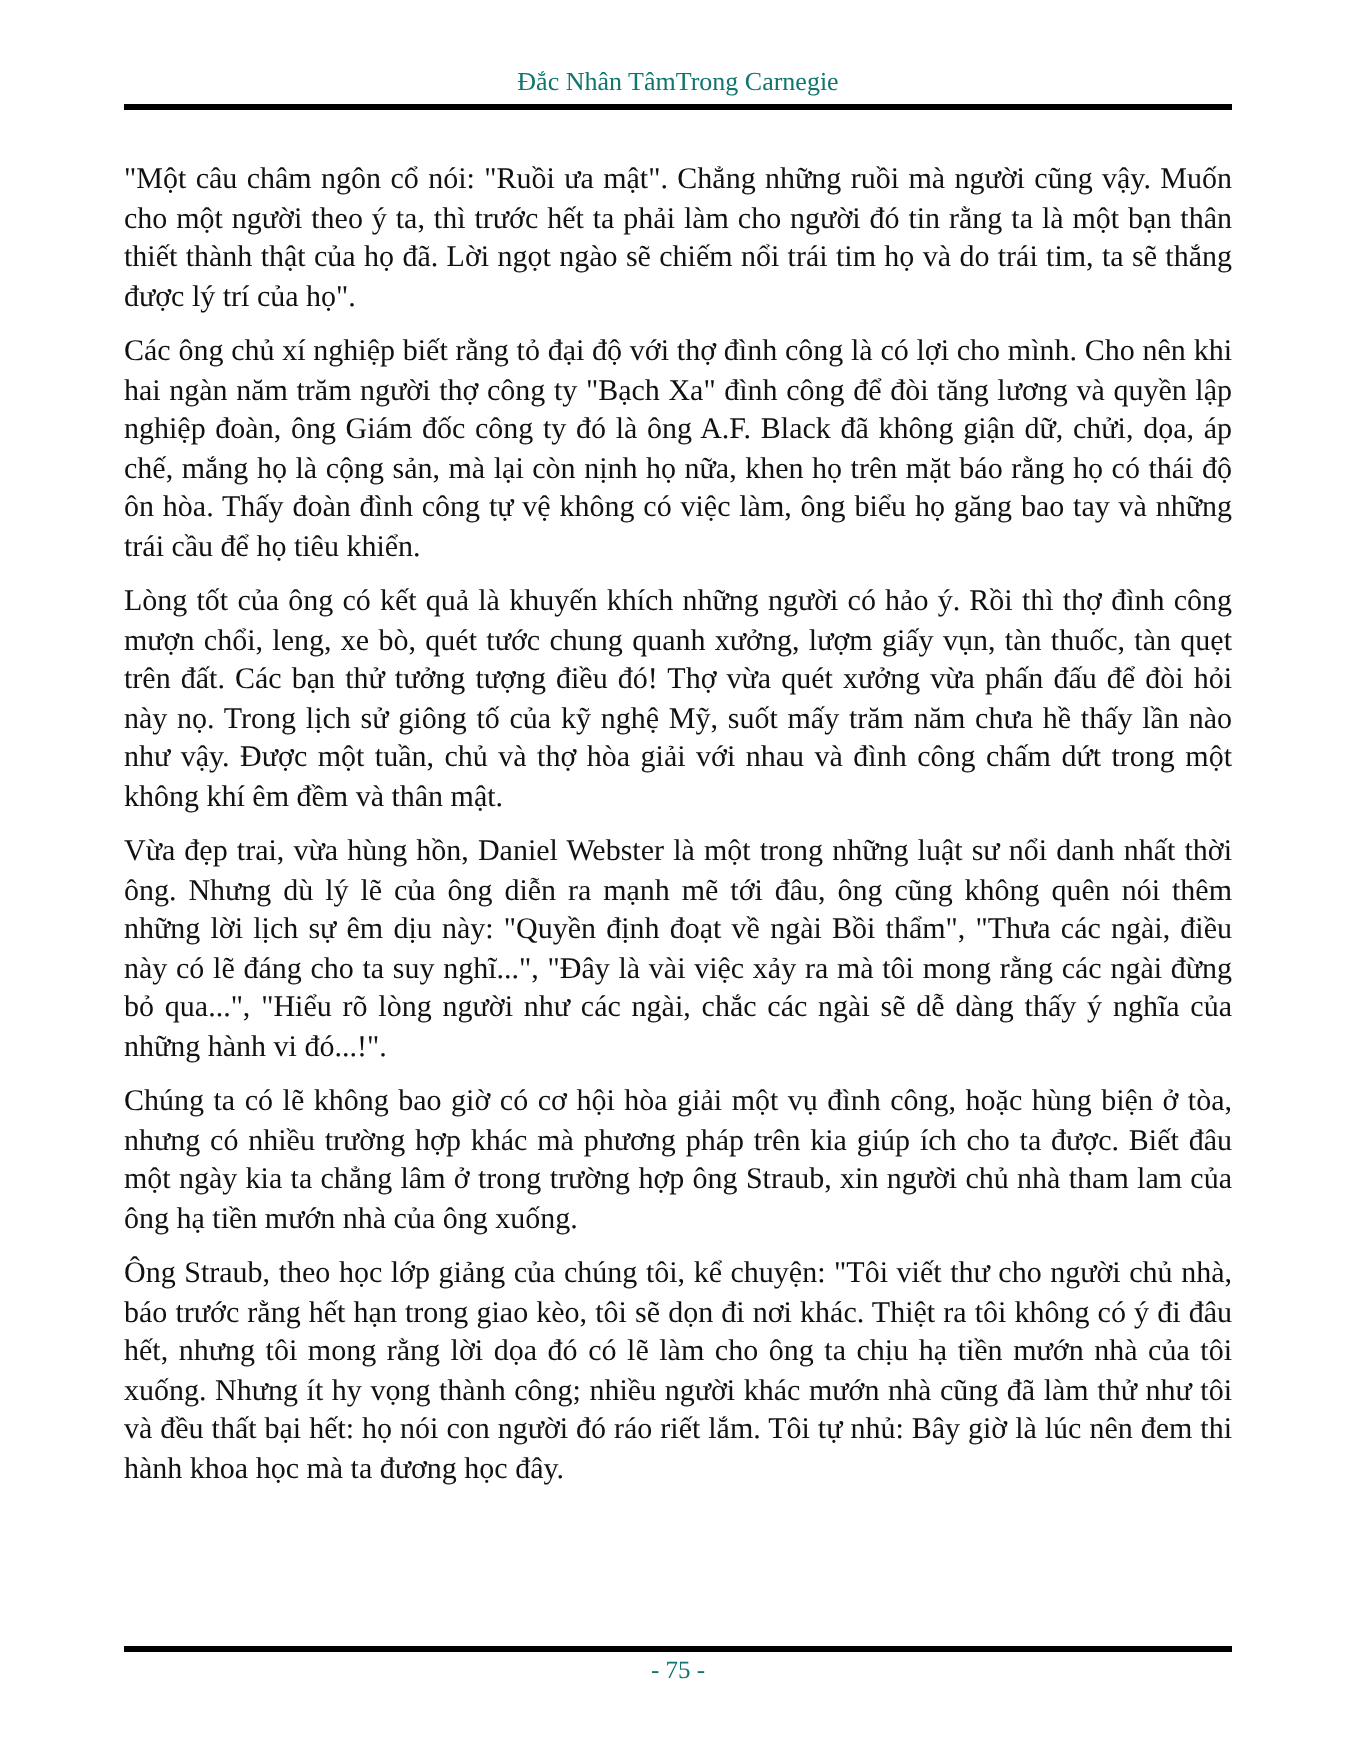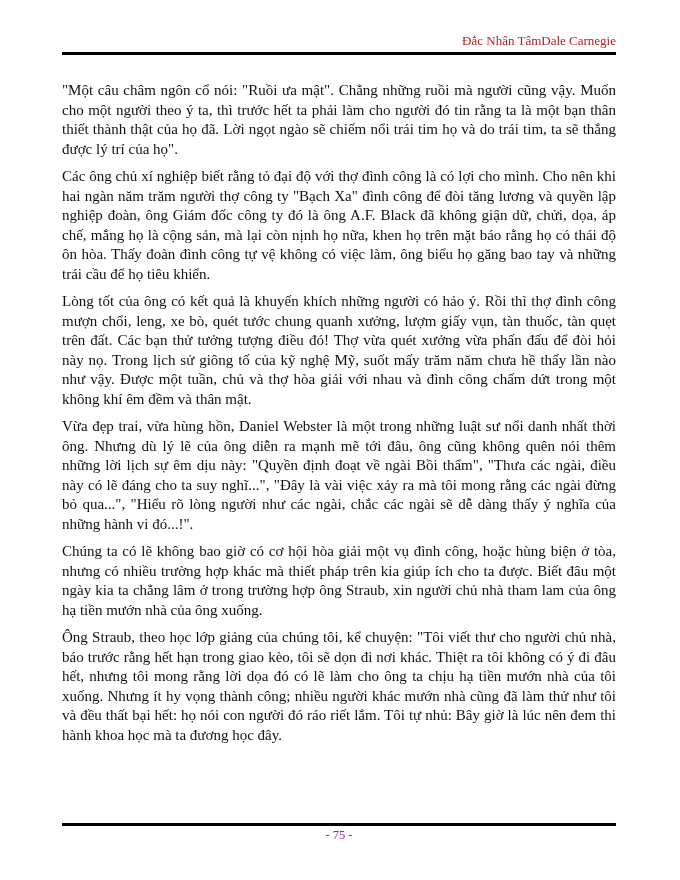--- a/index.html
+++ b/index.html
@@ -8,25 +8,25 @@
     width: 680px;
     height: 880px;
     background: #ffffff;
     box-sizing: border-box;
     padding: 33px 64px 0 62px;
     font-family: "Liberation Serif", serif;
     overflow: hidden;
   }
   .header-row {
     display: flex;
-    justify-content: flex-end;
+    justify-content: center;
     align-items: flex-end;
     font-size: 13px;
     line-height: 16px;
-    color: #b91c1c;
+    color: #0f766e;
     padding-bottom: 3px;
   }
   .rule {
     height: 0;
     border-top: 3px solid #000000;
   }
   .content {
     margin-top: 26px;
     font-size: 15px;
     line-height: 19.5px;
@@ -37,42 +37,42 @@
     margin: 0 0 8px 0;
   }
   .footer {
     position: absolute;
     left: 62px;
     right: 64px;
     top: 823px;
   }
   .page-num {
     text-align: center;
-    color: #a21caf;
+    color: #0f766e;
     font-size: 12.5px;
     margin-top: 2px;
   }
 </style>
 </head>
 <body>
 
 <div class="page">
 
   <div class="header-row">
     <span>Đắc Nhân Tâm</span>
-    <span>Dale Carnegie</span>
+    <span>Trong Carnegie</span>
   </div>
   <div class="rule"></div>
 
   <div class="content">
     <p>"Một câu châm ngôn cổ nói: "Ruồi ưa mật". Chẳng những ruồi mà người cũng vậy. Muốn cho một người theo ý ta, thì trước hết ta phải làm cho người đó tin rằng ta là một bạn thân thiết thành thật của họ đã. Lời ngọt ngào sẽ chiếm nổi trái tim họ và do trái tim, ta sẽ thắng được lý trí của họ".</p>
     <p>Các ông chủ xí nghiệp biết rằng tỏ đại độ với thợ đình công là có lợi cho mình. Cho nên khi hai ngàn năm trăm người thợ công ty "Bạch Xa" đình công để đòi tăng lương và quyền lập nghiệp đoàn, ông Giám đốc công ty đó là ông A.F. Black đã không giận dữ, chửi, dọa, áp chế, mắng họ là cộng sản, mà lại còn nịnh họ nữa, khen họ trên mặt báo rằng họ có thái độ ôn hòa. Thấy đoàn đình công tự vệ không có việc làm, ông biểu họ găng bao tay và những trái cầu để họ tiêu khiển.</p>
     <p>Lòng tốt của ông có kết quả là khuyến khích những người có hảo ý. Rồi thì thợ đình công mượn chổi, leng, xe bò, quét tước chung quanh xưởng, lượm giấy vụn, tàn thuốc, tàn quẹt trên đất. Các bạn thử tưởng tượng điều đó! Thợ vừa quét xưởng vừa phấn đấu để đòi hỏi này nọ. Trong lịch sử giông tố của kỹ nghệ Mỹ, suốt mấy trăm năm chưa hề thấy lần nào như vậy. Được một tuần, chủ và thợ hòa giải với nhau và đình công chấm dứt trong một không khí êm đềm và thân mật.</p>
     <p>Vừa đẹp trai, vừa hùng hồn, Daniel Webster là một trong những luật sư nổi danh nhất thời ông. Nhưng dù lý lẽ của ông diễn ra mạnh mẽ tới đâu, ông cũng không quên nói thêm những lời lịch sự êm dịu này: "Quyền định đoạt về ngài Bồi thẩm", "Thưa các ngài, điều này có lẽ đáng cho ta suy nghĩ...", "Đây là vài việc xảy ra mà tôi mong rằng các ngài đừng bỏ qua...", "Hiểu rõ lòng người như các ngài, chắc các ngài sẽ dễ dàng thấy ý nghĩa của những hành vi đó...!".</p>
-    <p>Chúng ta có lẽ không bao giờ có cơ hội hòa giải một vụ đình công, hoặc hùng biện ở tòa, nhưng có nhiều trường hợp khác mà thiết pháp trên kia giúp ích cho ta được. Biết đâu một ngày kia ta chẳng lâm ở trong trường hợp ông Straub, xin người chủ nhà tham lam của ông hạ tiền mướn nhà của ông xuống.</p>
+    <p>Chúng ta có lẽ không bao giờ có cơ hội hòa giải một vụ đình công, hoặc hùng biện ở tòa, nhưng có nhiều trường hợp khác mà phương pháp trên kia giúp ích cho ta được. Biết đâu một ngày kia ta chẳng lâm ở trong trường hợp ông Straub, xin người chủ nhà tham lam của ông hạ tiền mướn nhà của ông xuống.</p>
     <p>Ông Straub, theo học lớp giảng của chúng tôi, kể chuyện: "Tôi viết thư cho người chủ nhà, báo trước rằng hết hạn trong giao kèo, tôi sẽ dọn đi nơi khác. Thiệt ra tôi không có ý đi đâu hết, nhưng tôi mong rằng lời dọa đó có lẽ làm cho ông ta chịu hạ tiền mướn nhà của tôi xuống. Nhưng ít hy vọng thành công; nhiều người khác mướn nhà cũng đã làm thử như tôi và đều thất bại hết: họ nói con người đó ráo riết lắm. Tôi tự nhủ: Bây giờ là lúc nên đem thi hành khoa học mà ta đương học đây.</p>
   </div>
 
   <div class="footer">
     <div class="rule"></div>
     <div class="page-num">- 75 -</div>
   </div>
 
 </div>
 

